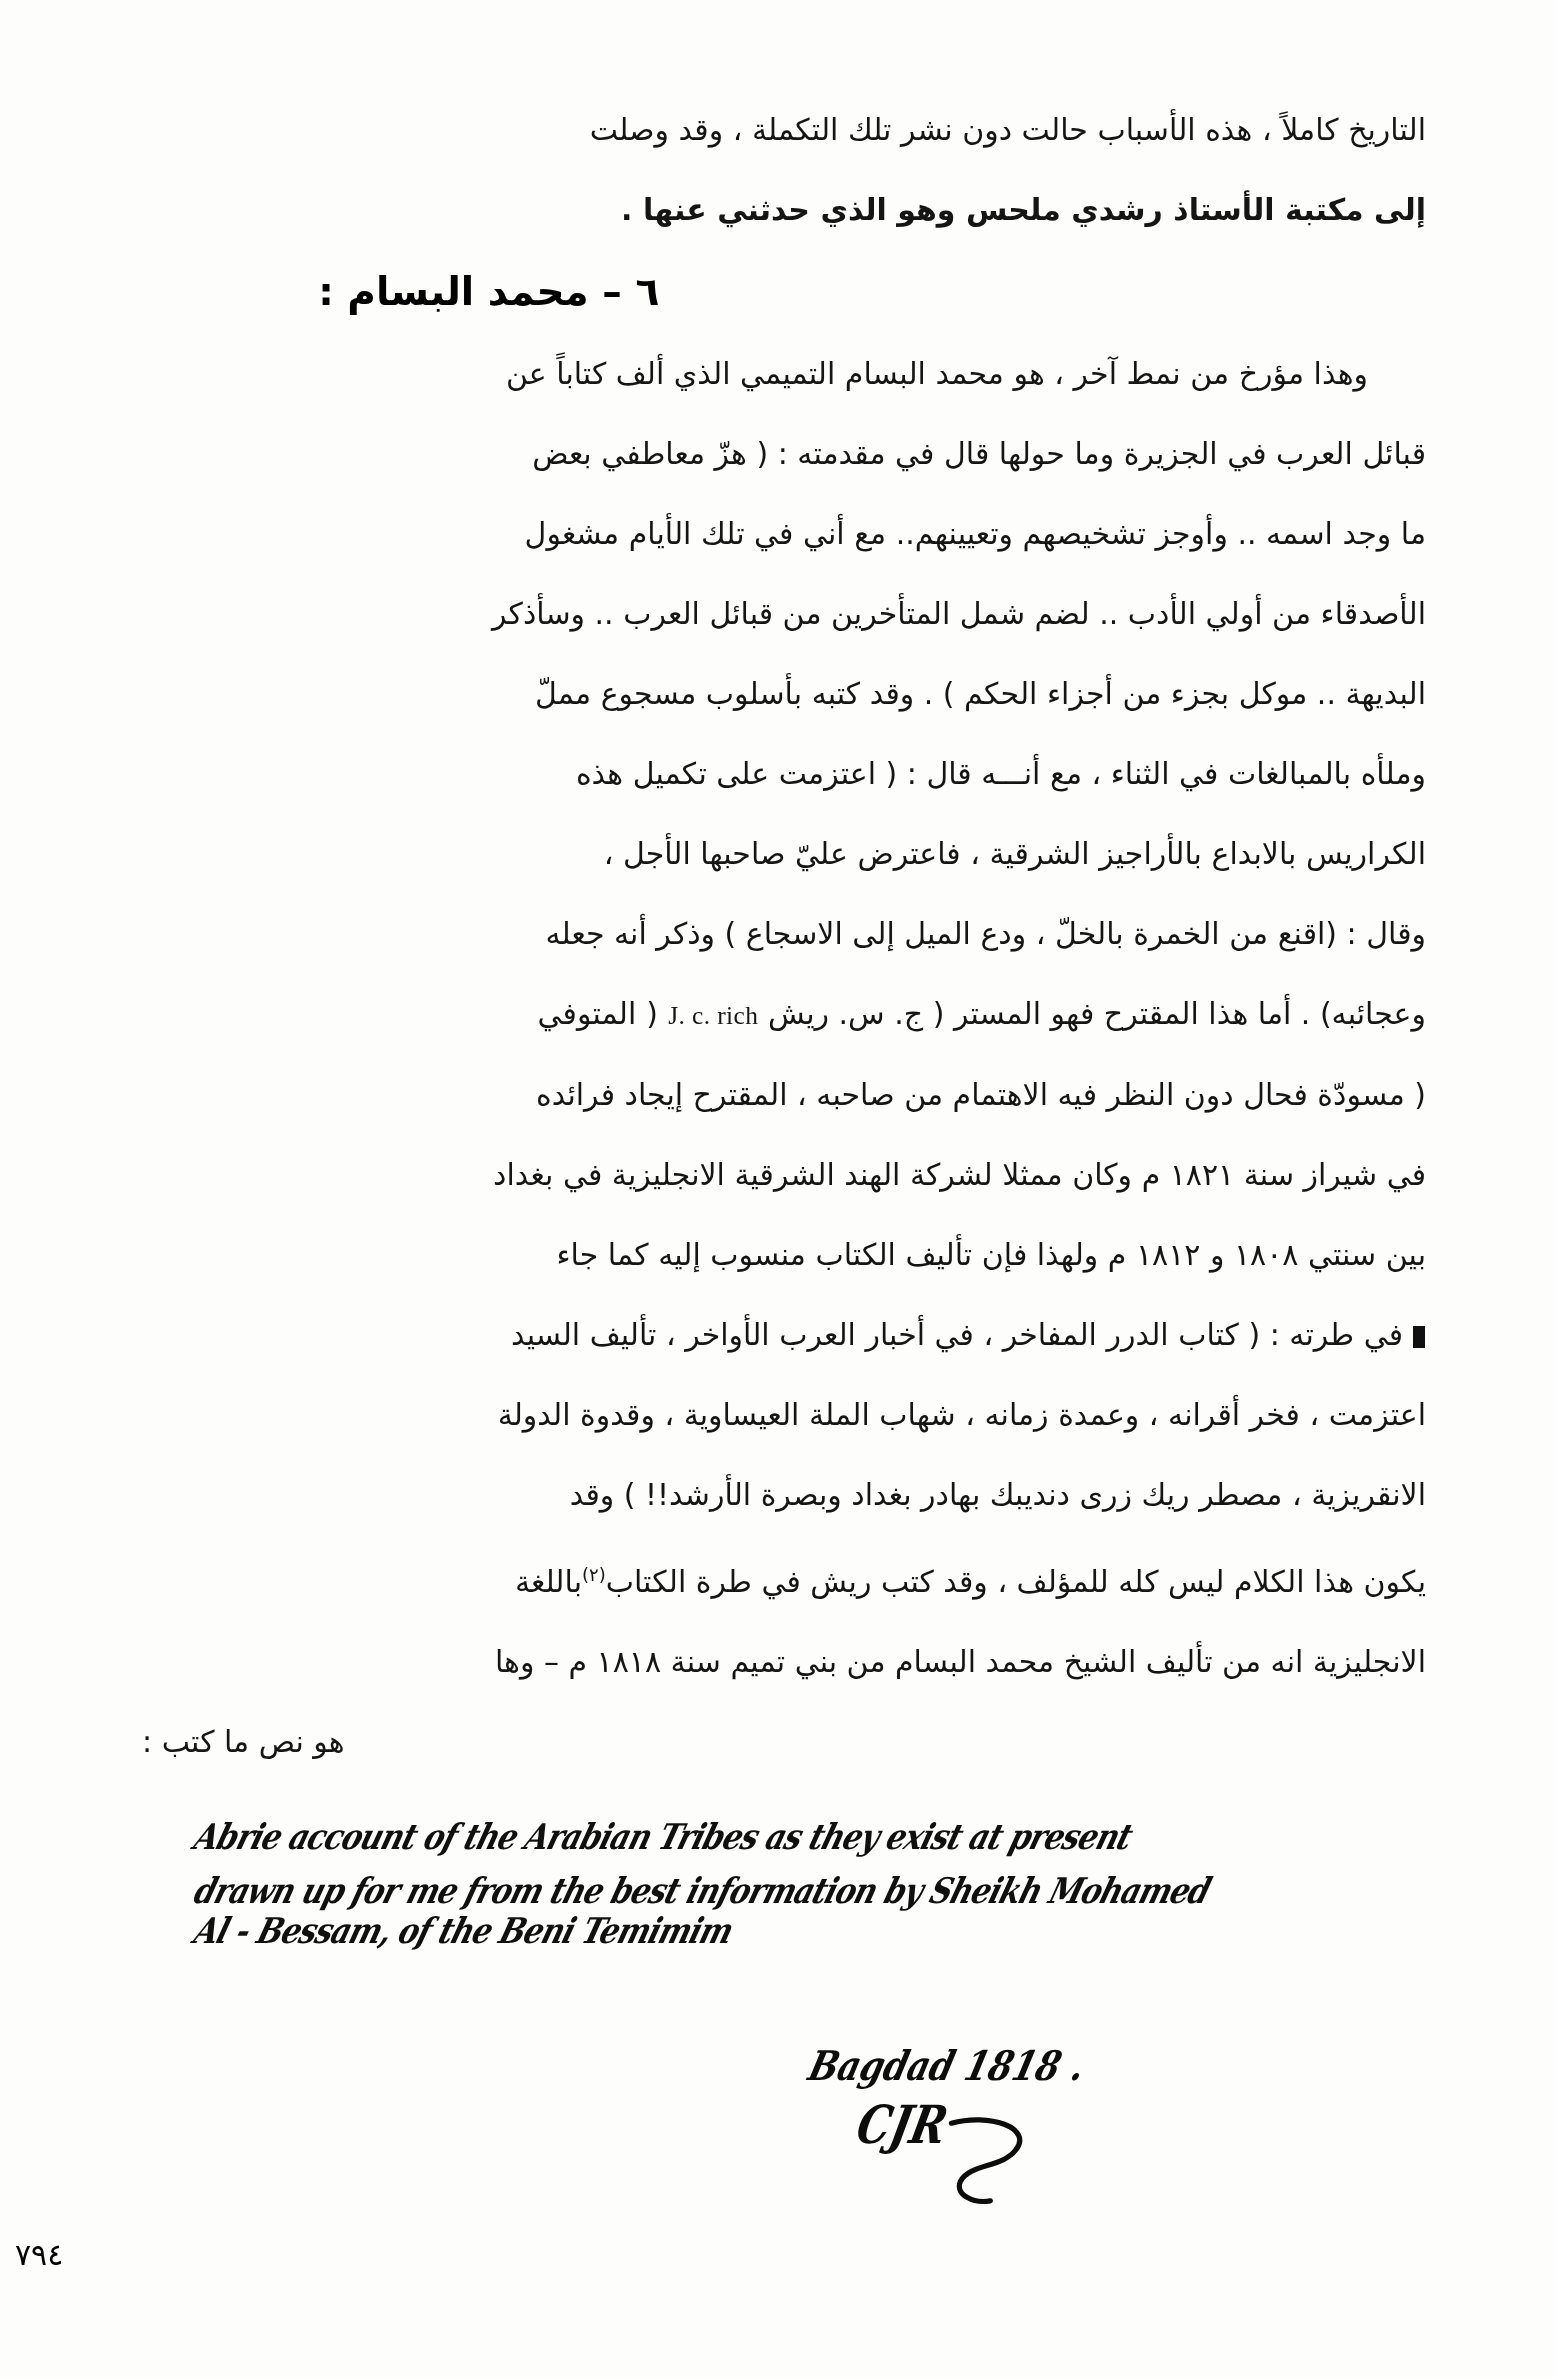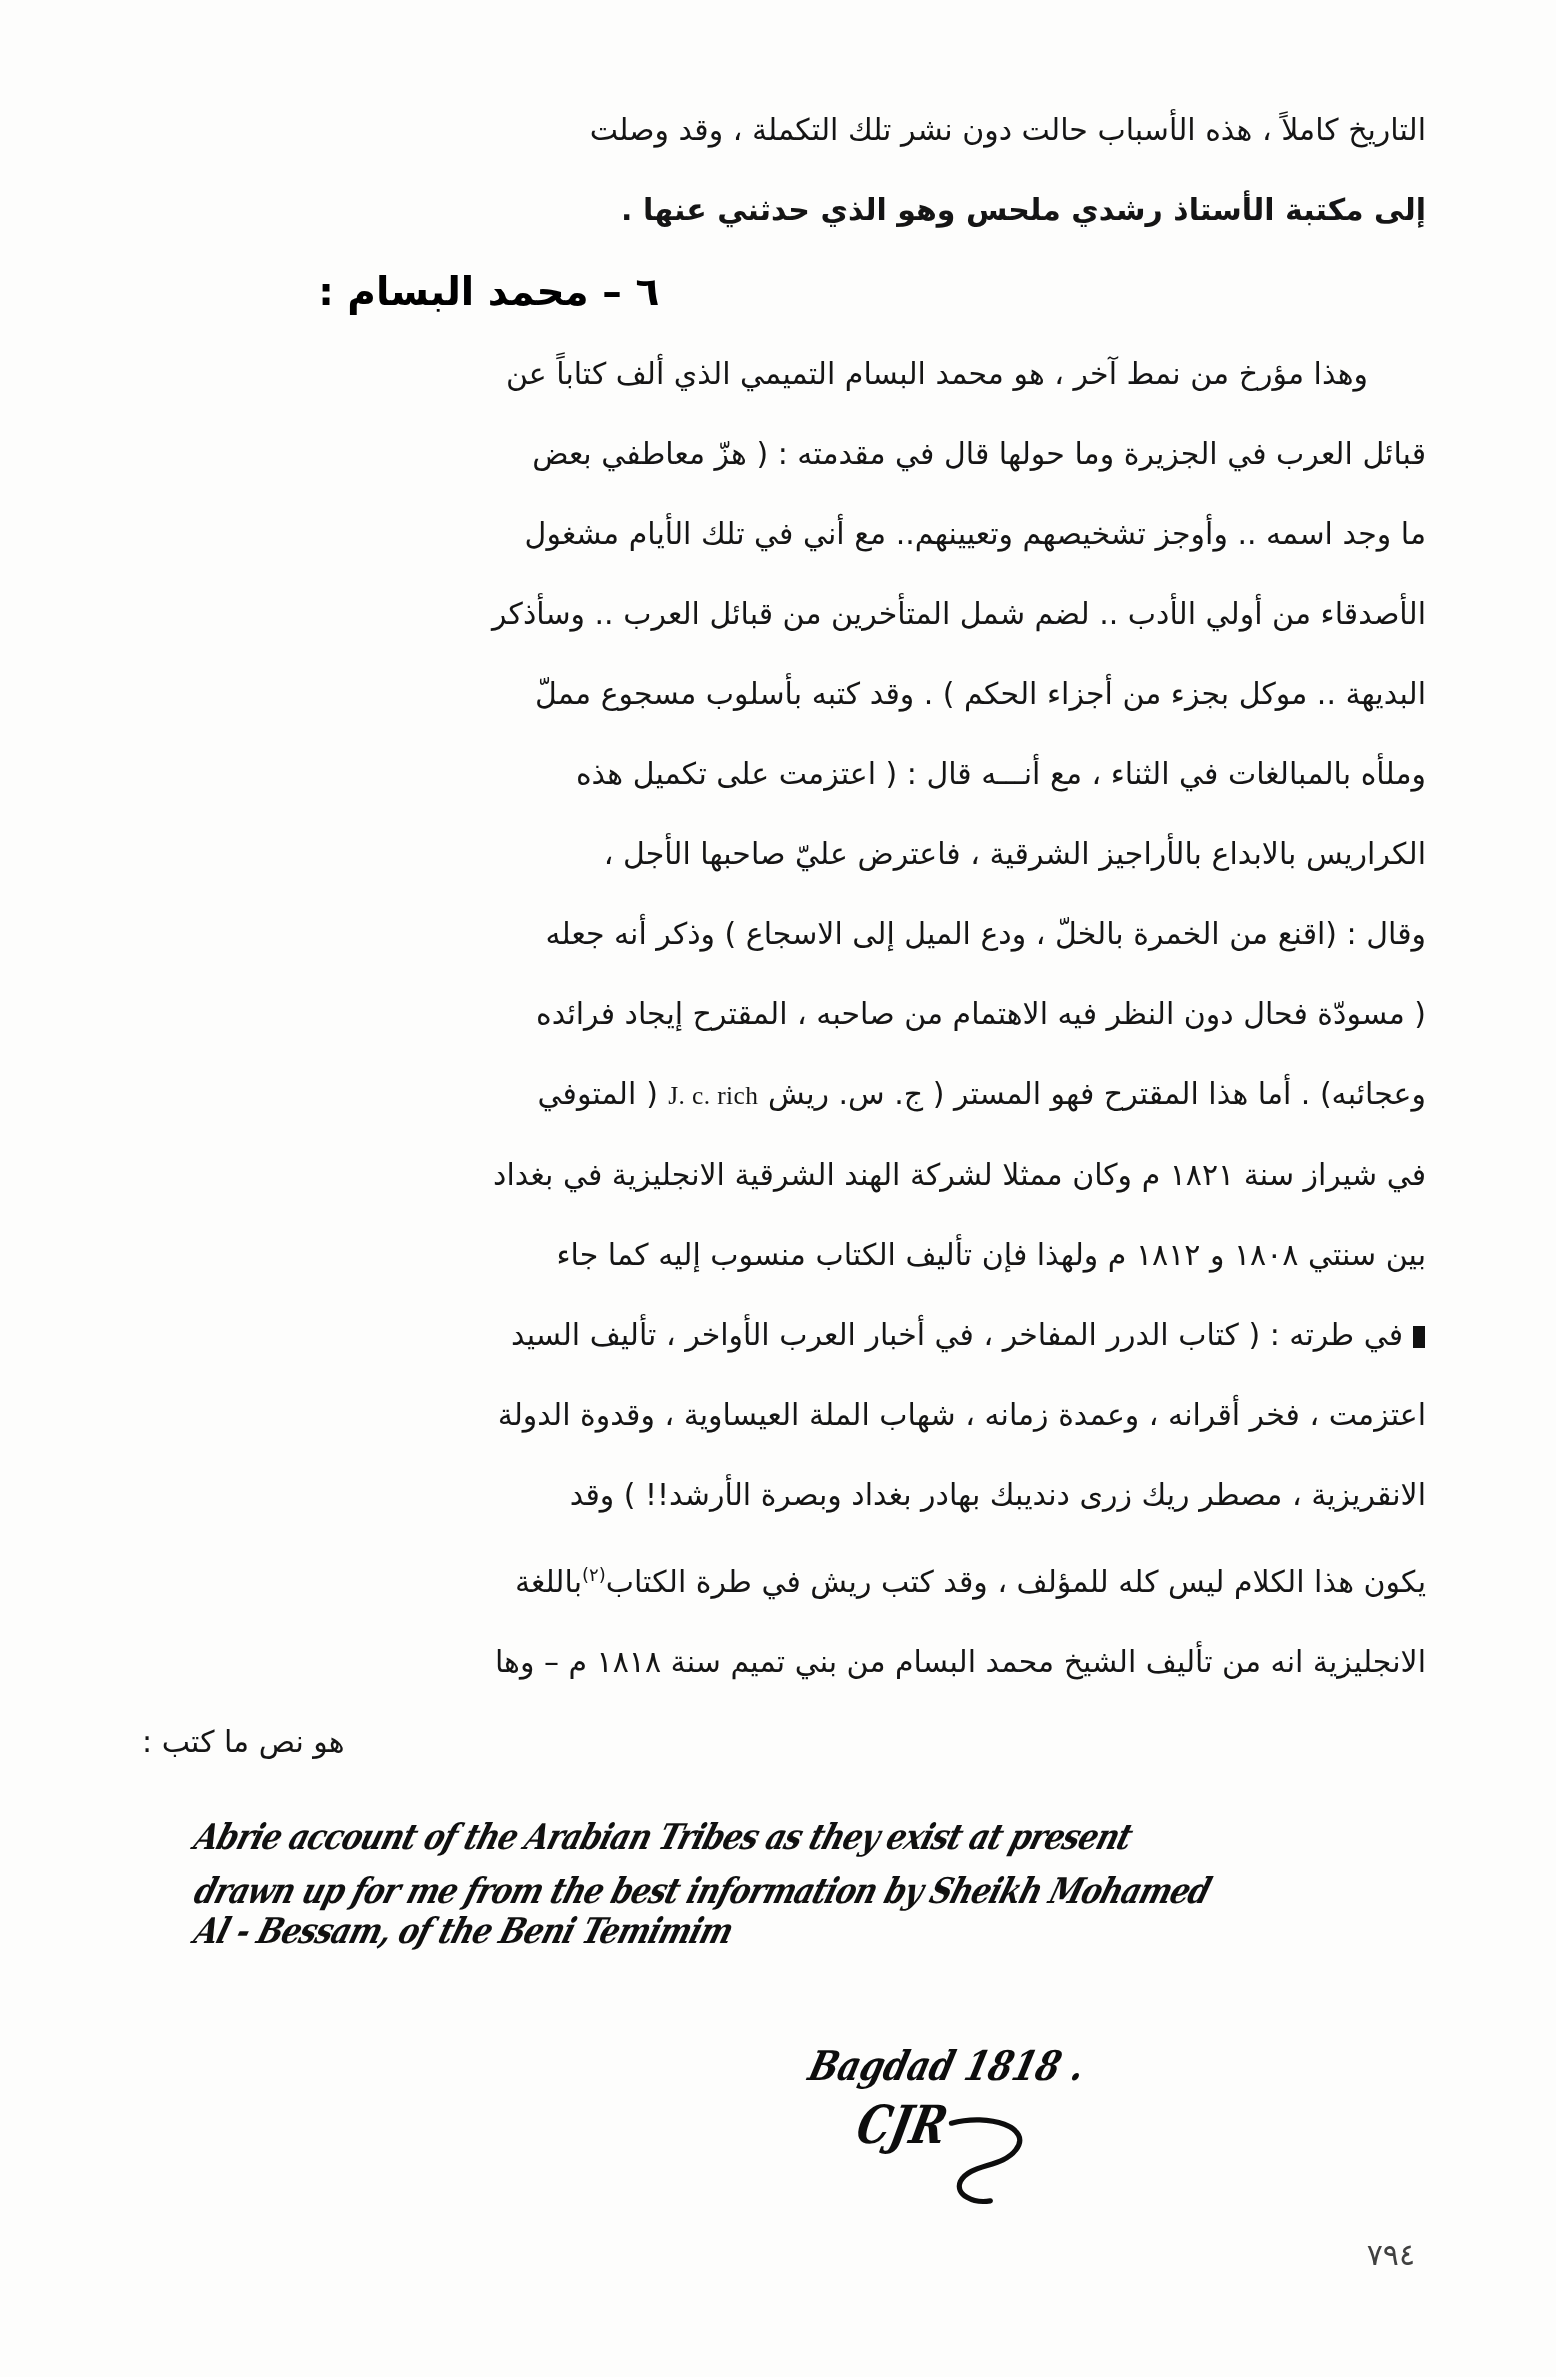--- a/index.html
+++ b/index.html
@@ -127,24 +127,24 @@
     top: 295px;
     width: 112px;
     height: 90px;
   }
   
   .page-number {
     position: absolute;
     left: 15px;
     right: 142px;
     bottom: 105px;
-    text-align: right;
+    text-align: left;
     font-family: "DejaVu Sans", sans-serif;
     font-size: 30px;
-    color: #404040;
+    color: #000000;
     direction: rtl;
   }
 </style>
 </head>
 <body>
 
 <div class="page">
 
   <div class="arabic-block">
 
@@ -154,27 +154,27 @@
     <div class="aline heading-line">٦ – محمد البسام :</div>
 
     <div class="aline indent-first">وهذا مؤرخ من نمط آخر ، هو محمد البسام التميمي الذي ألف كتاباً عن</div>
     <div class="aline">قبائل العرب في  الجزيرة وما حولها قال  في  مقدمته : ( هزّ معاطفي بعض</div>
     <div class="aline">ما وجد اسمه .. وأوجز تشخيصهم وتعيينهم.. مع أني في تلك الأيام مشغول</div>
     <div class="aline">الأصدقاء من أولي الأدب .. لضم شمل المتأخرين من قبائل العرب .. وسأذكر</div>
     <div class="aline">البديهة .. موكل  بجزء من أجزاء الحكم ) . وقد كتبه بأسلوب  مسجوع مملّ</div>
     <div class="aline">وملأه بالمبالغات  في الثناء ، مع أنـــه  قال : ( اعتزمت  على  تكميل  هذه</div>
     <div class="aline">الكراريس بالابداع  بالأراجيز  الشرقية ، فاعترض  عليّ صاحبها الأجل ،</div>
     <div class="aline">وقال : (اقنع من الخمرة بالخلّ ، ودع  الميل إلى  الاسجاع ) وذكر أنه جعله</div>
-    <div class="aline">( مسودّة فحال  دون النظر فيه  الاهتمام من  صاحبه ، المقترح إيجاد فرائده</div>
-
     <div class="aline">
       <span>وعجائبه) . أما هذا المقترح فهو المستر ( ج. س.  ريش</span>
       <span class="latin-inline">J. c. rich</span>
       <span>( المتوفي</span>
     </div>
+
+    <div class="aline">( مسودّة فحال  دون النظر فيه  الاهتمام من  صاحبه ، المقترح إيجاد فرائده</div>
 
     <div class="aline">في شيراز سنة ١٨٢١ م وكان  ممثلا لشركة الهند  الشرقية الانجليزية  في بغداد</div>
     <div class="aline">بين سنتي ١٨٠٨ و ١٨١٢ م ولهذا  فإن تأليف الكتاب  منسوب إليه كما جاء</div>
     <div class="aline">
       <span class="blot"></span>
       <span>في طرته : ( كتاب الدرر المفاخر ، في أخبار العرب الأواخر ، تأليف السيد</span>
     </div>
     <div class="aline">اعتزمت ، فخر أقرانه ، وعمدة زمانه ، شهاب الملة العيساوية ، وقدوة الدولة</div>
     <div class="aline">الانقريزية ، مصطر ريك زرى دنديبك بهادر بغداد وبصرة الأرشد!! ) وقد</div>
 

